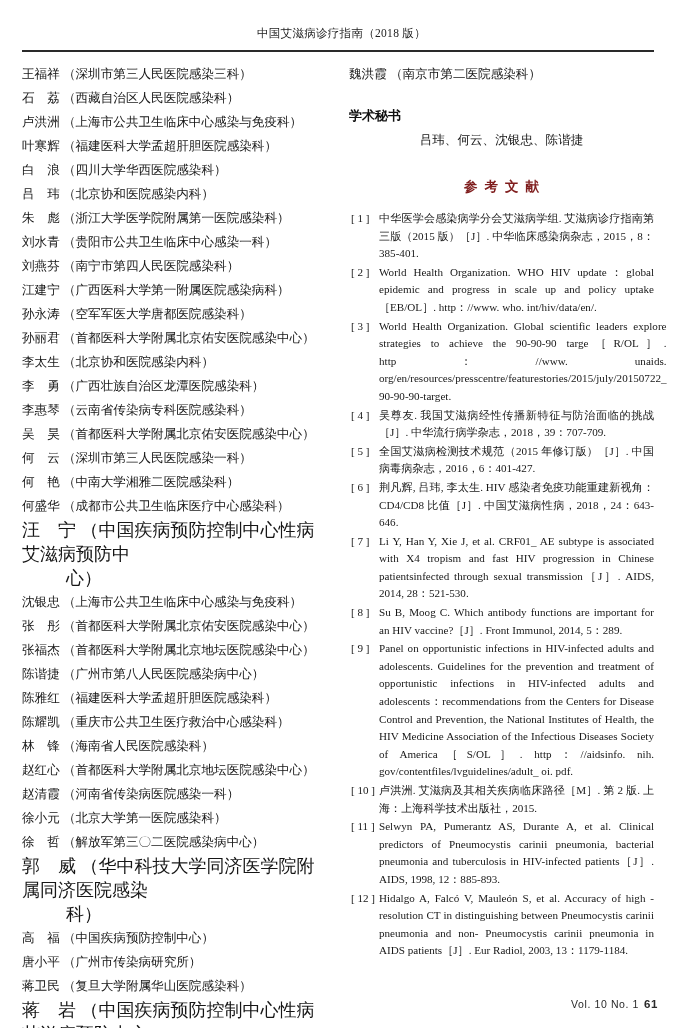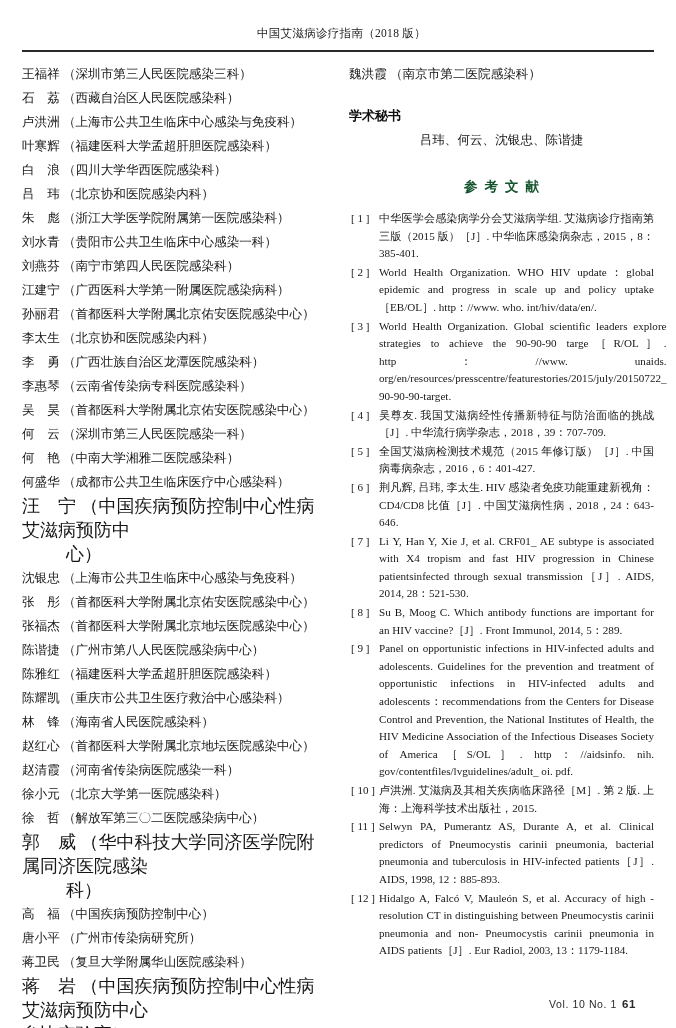--- a/index.html
+++ b/index.html
@@ -73,21 +73,21 @@
     text-align: center;
   }
   #refs-title {
     text-align: center;
     font-size: 13.5px;
     font-weight: bold;
     letter-spacing: 7px;
     padding-left: 7px;
     margin-top: 26px;
     margin-bottom: 14px;
-    color: #14532d;
+    color: #7f1d1d;
   }
 
   
   .ref {
     display: flex;
     font-size: 11.1px;
     line-height: 17.6px;
     margin-bottom: 1.0px;
     color: #171717;
   }
@@ -101,21 +101,21 @@
     flex: 1 1 auto;
     text-align: justify;
     text-justify: inter-word;
     hyphens: none;
   }
 
   
   #footer {
     position: absolute;
     bottom: 18px;
-    right: 40px;
+    right: 18px;
     font-size: 10.5px;
     font-family: "Liberation Sans", sans-serif;
     color: #2a2a2a;
     letter-spacing: .6px;
   }
   #footer .pg {
     font-weight: bold;
     font-size: 11.5px;
     margin-left: 5px;
   }
@@ -132,20 +132,21 @@
       <div class="entry"><span class="nm">王福祥</span><span class="af"> （深圳市第三人民医院感染三科）</span></div>
       <div class="entry"><span class="nm">石　荔</span><span class="af"> （西藏自治区人民医院感染科）</span></div>
       <div class="entry"><span class="nm">卢洪洲</span><span class="af"> （上海市公共卫生临床中心感染与免疫科）</span></div>
       <div class="entry"><span class="nm">叶寒辉</span><span class="af"> （福建医科大学孟超肝胆医院感染科）</span></div>
       <div class="entry"><span class="nm">白　浪</span><span class="af"> （四川大学华西医院感染科）</span></div>
       <div class="entry"><span class="nm">吕　玮</span><span class="af"> （北京协和医院感染内科）</span></div>
       <div class="entry"><span class="nm">朱　彪</span><span class="af"> （浙江大学医学院附属第一医院感染科）</span></div>
       <div class="entry"><span class="nm">刘水青</span><span class="af"> （贵阳市公共卫生临床中心感染一科）</span></div>
       <div class="entry"><span class="nm">刘燕芬</span><span class="af"> （南宁市第四人民医院感染科）</span></div>
       <div class="entry"><span class="nm">江建宁</span><span class="af"> （广西医科大学第一附属医院感染病科）</span></div>
+      <div class="entry"><span class="nm">孙永涛</span><span class="af"> （空军军医大学唐都医院感染科）</span></div>
       <div class="entry"><span class="nm">孙丽君</span><span class="af"> （首都医科大学附属北京佑安医院感染中心）</span></div>
       <div class="entry"><span class="nm">李太生</span><span class="af"> （北京协和医院感染内科）</span></div>
       <div class="entry"><span class="nm">李　勇</span><span class="af"> （广西壮族自治区龙潭医院感染科）</span></div>
       <div class="entry"><span class="nm">李惠琴</span><span class="af"> （云南省传染病专科医院感染科）</span></div>
       <div class="entry"><span class="nm">吴　昊</span><span class="af"> （首都医科大学附属北京佑安医院感染中心）</span></div>
       <div class="entry"><span class="nm">何　云</span><span class="af"> （深圳市第三人民医院感染一科）</span></div>
       <div class="entry"><span class="nm">何　艳</span><span class="af"> （中南大学湘雅二医院感染科）</span></div>
       <div class="entry"><span class="nm">何盛华</span><span class="af"> （成都市公共卫生临床医疗中心感染科）</span></div>
       <div class="entry-wrap"><span class="l1">汪　宁 （中国疾病预防控制中心性病艾滋病预防中</span><span class="l2 ind">心）</span></div>
       <div class="entry"><span class="nm">沈银忠</span><span class="af"> （上海市公共卫生临床中心感染与免疫科）</span></div>

